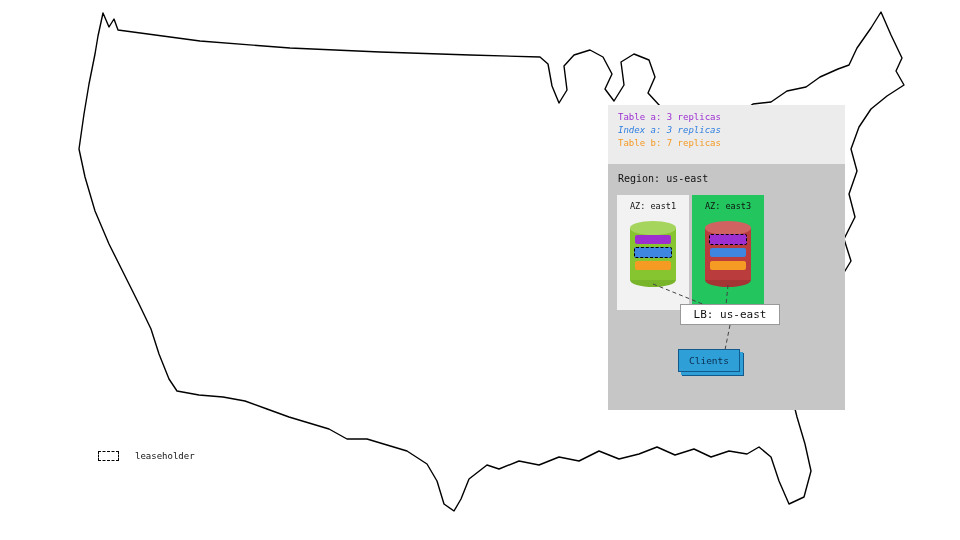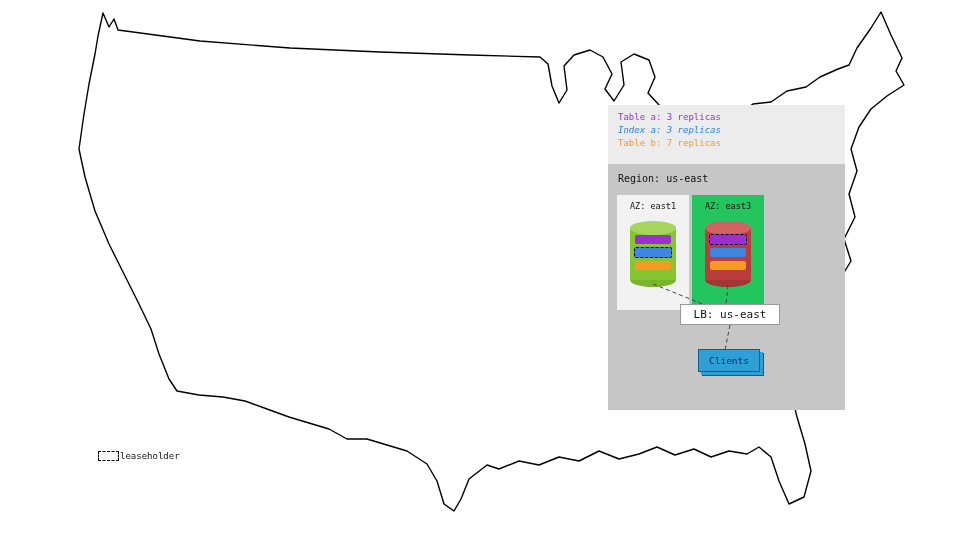--- a/index.html
+++ b/index.html
@@ -37,27 +37,27 @@
   .bar-index-a { top:27px; background:#3f86e0; }
   .bar-table-b { top:40px; background:#f59a23; }
   .bar.lease { border:1.5px dashed #000; left:4px; width:38px; height:11px; margin-top:-1px; }
 
   .connectors { position:absolute; left:0; top:0; width:237px; height:246px; z-index:2; }
 
   .lb-box { position:absolute; left:72px; top:140px; width:100px; height:21px;
             background:#fff; border:1px solid #999; font-size:11px; color:#111;
             text-align:center; line-height:19px; z-index:3; }
 
-  .clients { position:absolute; left:90px; top:185px; width:62px; height:23px;
+  .clients { position:absolute; left:70px; top:185px; width:62px; height:23px;
              background:#2f9fd8; border:1px solid #14598c; font-size:9.5px; color:#0b2e4f;
              text-align:center; line-height:21px; z-index:3;
              box-shadow:3px 3px 0 #2f9fd8, 4px 4px 0 #14598c; }
 
   
-  .lease-legend { position:absolute; left:98px; top:451px; display:flex; align-items:center; gap:1px; }
+  .lease-legend { position:absolute; left:98px; top:451px; display:flex; align-items:center; gap:16px; }
   .lease-swatch { width:21px; height:10px; border:1.5px dashed #000; background:transparent; }
   .lease-text { font-size:9px; color:#111; }
 </style>
 </head>
 <body>
 
 <div class="stage">
 
   <svg class="map-svg" viewBox="0 0 960 540" xmlns="http://www.w3.org/2000/svg">
     <path fill="#ffffff" stroke="#000000" stroke-width="1.4" stroke-linejoin="round" d="M 118 30 L 200 41 L 290 48 L 380 52 L 470 55 L 540 57

